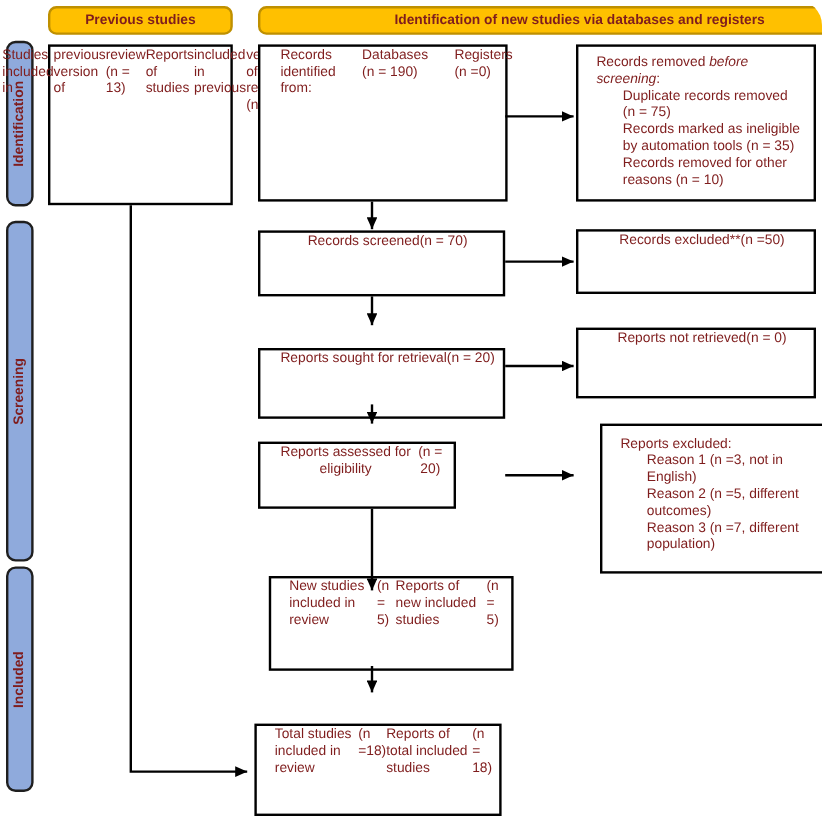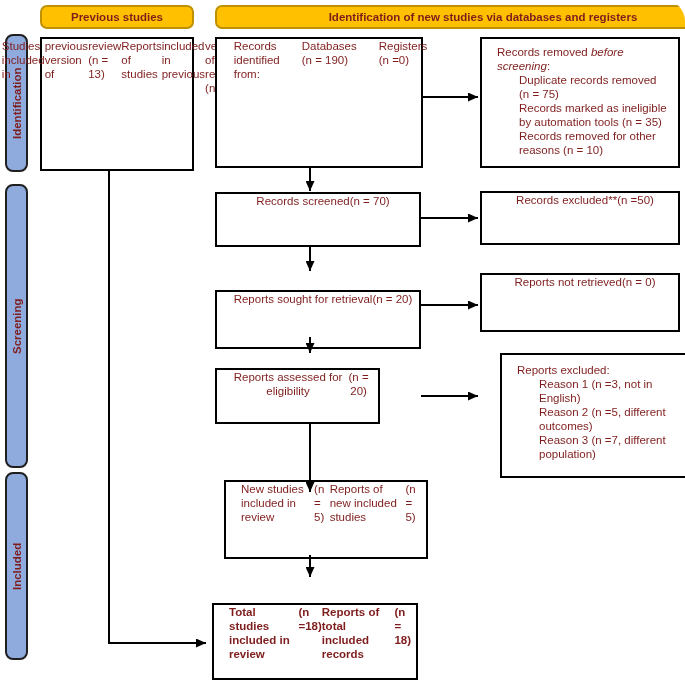--- a/index.html
+++ b/index.html
@@ -36,21 +36,21 @@
   #box-prev{left:40px;top:37px;width:154px;height:134px;}
   #box-identified{left:215px;top:37px;width:208px;height:131px;padding-left:28px;}
   #box-removed{left:480px;top:37px;width:200px;height:131px;padding-top:6px;}
   #box-screened{left:215px;top:192px;width:206px;height:55px;}
   #box-excluded{left:480px;top:191px;width:200px;height:54px;}
   #box-sought{left:215px;top:278px;width:206px;height:59px;margin-top:12px;}
   #box-notretrieved{left:480px;top:273px;width:200px;height:59px;}
   #box-assessed{left:215px;top:368px;width:165px;height:56px;text-align:center;}
   #box-reportsexcluded{left:480px;top:353px;width:200px;height:125px;padding-top:8px;margin-left:20px;}
   #box-new{left:212px;top:480px;width:204px;height:79px;margin-left:12px;}
-  #box-total{left:212px;top:603px;width:206px;height:77px;font-weight:bold;}
+  #box-total{left:212px;top:603px;width:206px;height:77px;}
   #arrows{position:absolute;left:0;top:0;pointer-events:none;z-index:5;}
 </style>
 </head>
 <body>
 
 <div class="canvas">
 
   <div class="hdr" id="hdr-prev">Previous studies</div>
   <div class="hdr" id="hdr-main">Identification of new studies via databases and registers</div>
 
@@ -123,21 +123,21 @@
   <div class="box center" id="box-new">
     <div>New studies included in review</div>
     <div>(n = 5)</div>
     <div>Reports of new included studies</div>
     <div>(n = 5)</div>
   </div>
 
   <div class="box center" id="box-total">
     <div>Total studies included in review</div>
     <div>(n =18)</div>
-    <div>Reports of total included records</div>
+    <div>Reports of total included studies</div>
     <div>(n = 18)</div>
   </div>
 
   <svg id="arrows" width="685" height="683" viewBox="0 0 685 683">
     <defs>
       <marker id="ah" viewBox="0 0 10 9" refX="10" refY="4.5" markerWidth="5" markerHeight="4.5" orient="auto">
         <path d="M0,0 L10,4.5 L0,9 Z" fill="#000"></path>
       </marker>
     </defs>
     <g stroke="#000" stroke-width="2" fill="none">

